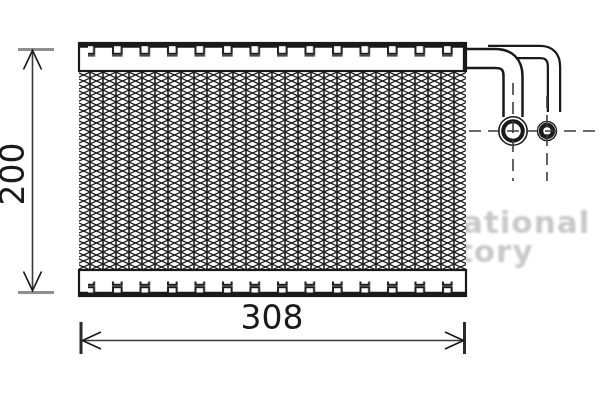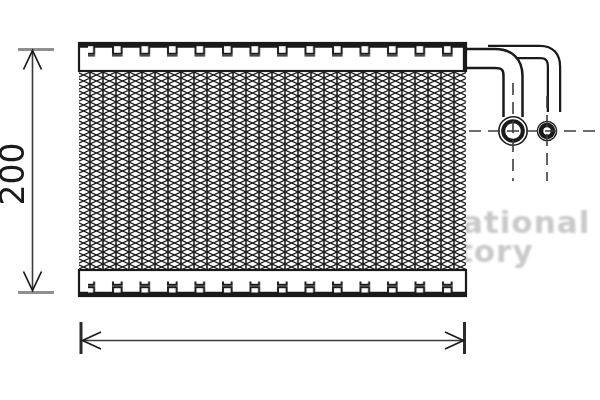--- a/index.html
+++ b/index.html
@@ -24,20 +24,21 @@
 </style>
 </head>
 <body>
 
 <div class="canvas">
 
   <div class="wm wm1">ational</div>
   <div class="wm wm2">tory</div>
 
   <div class="dim-label dim-height">200</div>
+  <div class="dim-label dim-width">308</div>
 
   <svg class="lineart" width="600" height="400" viewBox="0 0 600 400">
     <defs>
       <pattern id="fin" width="13" height="12" patternUnits="userSpaceOnUse" patternTransform="translate(90,72)">
         <path d="M0,0 L0,12 M13,0 L13,12" stroke="#1a1a1a" stroke-width="1.6" fill="none"></path>
         <path d="M13,0 L0,6 L13,12 M0,0 L13,6 L0,12" stroke="#1a1a1a" stroke-width="1.25" fill="none"></path>
       </pattern>
       <pattern id="notch" width="27.5" height="11" patternUnits="userSpaceOnUse">
         <rect x="3" y="1.2" width="8.6" height="8.6" fill="#ffffff" stroke="#1a1a1a" stroke-width="2"></rect>
       </pattern>

